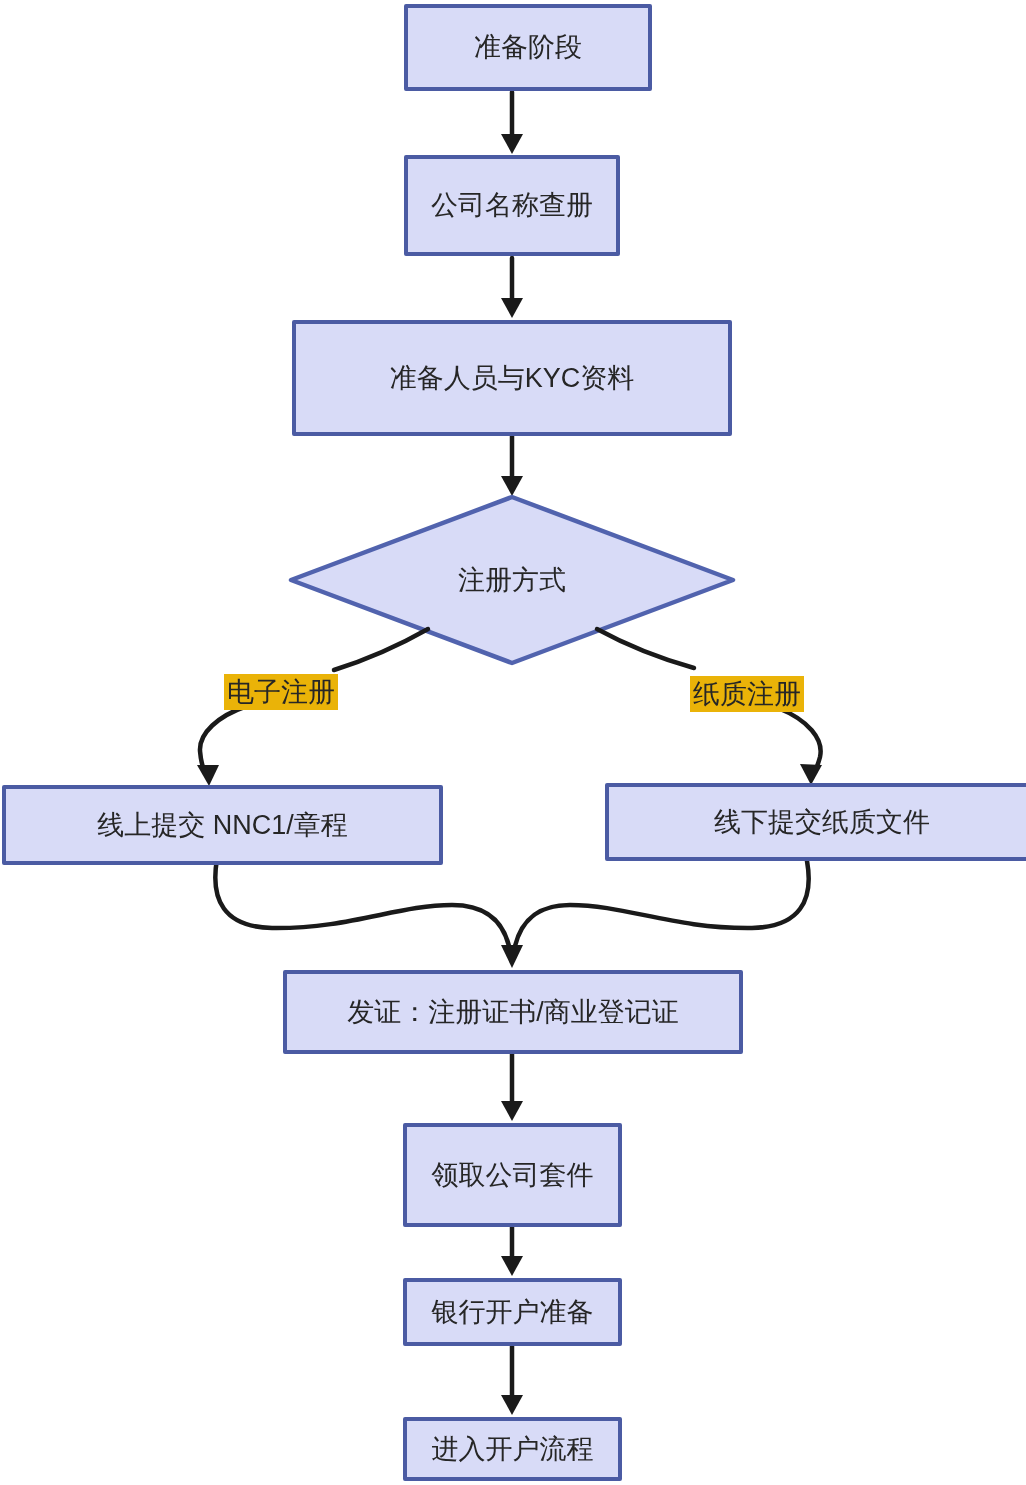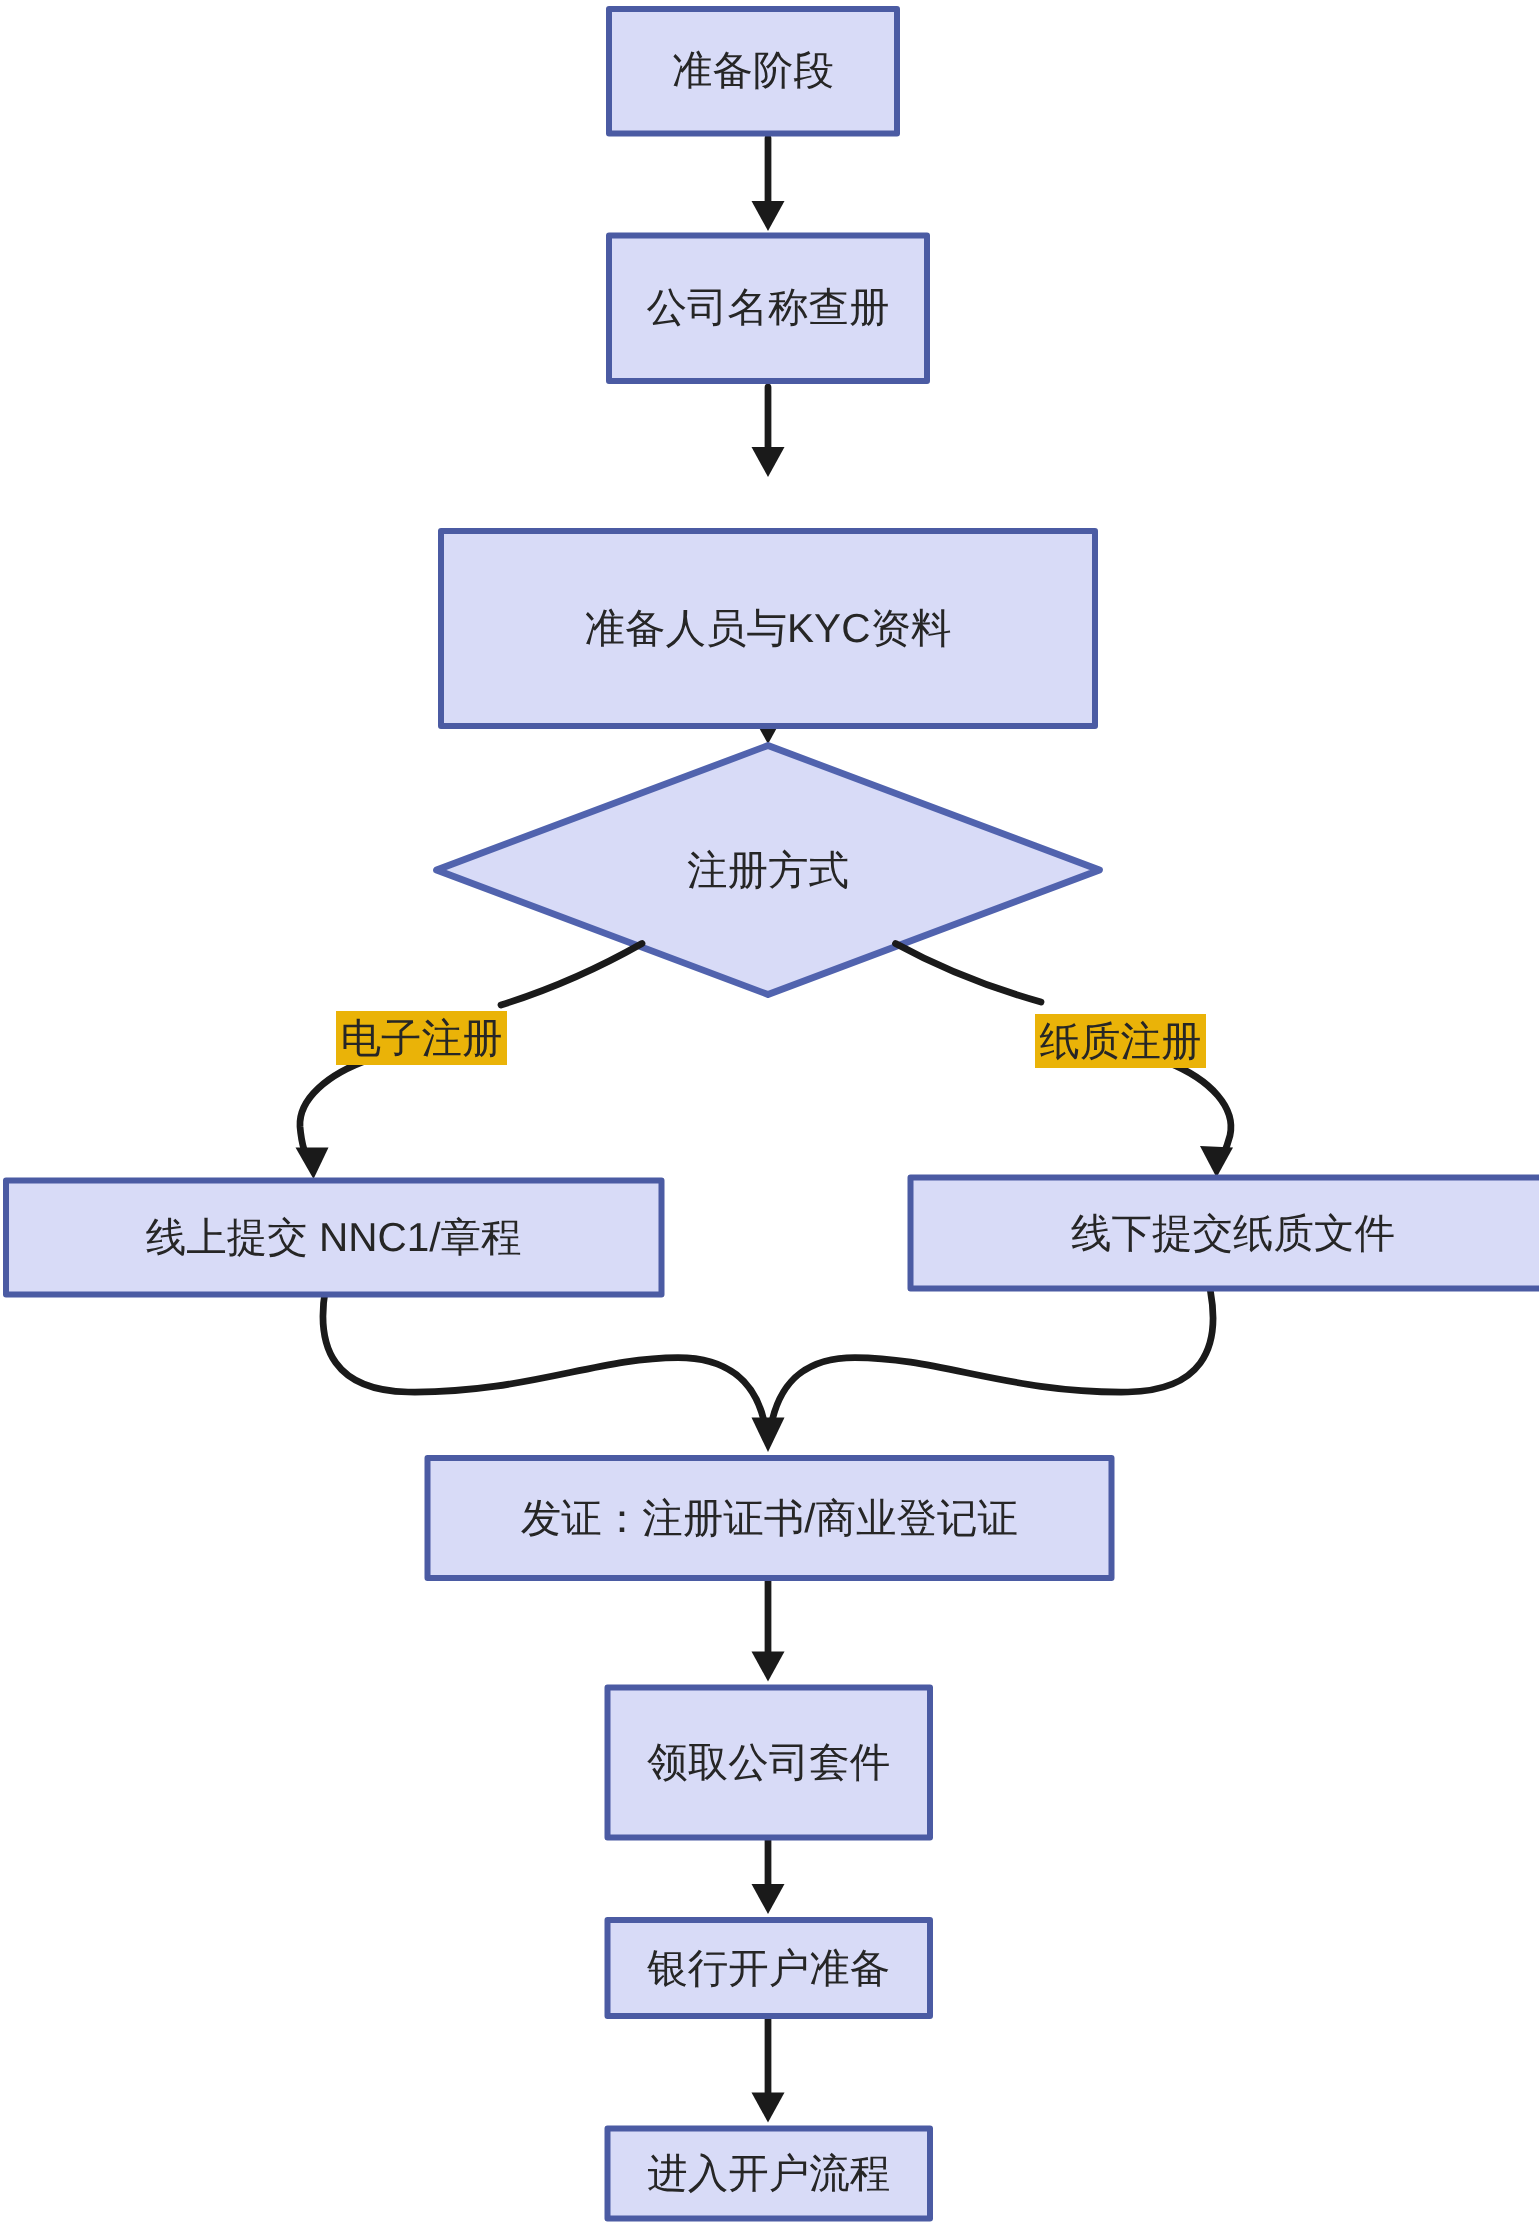--- a/index.html
+++ b/index.html
@@ -109,29 +109,29 @@
     <path class="edge" d="M 512,1054 L 512,1107"></path>
     <polygon class="arrowhead" points="512,1121 501,1101 523,1101"></polygon>
 
     <path class="edge" d="M 512,1208 L 512,1262"></path>
     <polygon class="arrowhead" points="512,1276 501,1256 523,1256"></polygon>
 
     <path class="edge" d="M 512,1346 L 512,1401"></path>
     <polygon class="arrowhead" points="512,1415 501,1395 523,1395"></polygon>
   </svg>
 
-  <div class="node" style="left:404px; top:4px; width:196px; height:87px;justify-content:center;">
+  <div class="node" style="left:404px; top:4px; width:248px; height:87px;justify-content:center;">
     <span>准备阶段</span>
   </div>
 
   <div class="node" style="left:404px; top:155px; width:216px; height:101px;">
     <span>公司名称查册</span>
   </div>
 
-  <div class="node" style="left:292px; top:320px; width:440px; height:134px;margin-top:32px;">
+  <div class="node" style="left:292px; top:320px; width:440px; height:116px;">
     <span>准备人员与KYC资料</span>
   </div>
 
   <div class="decision-label" style="left:402px; top:560px; width:220px; height:40px;">
     <span>注册方式</span>
   </div>
 
   <div class="edge-label" style="left:224px; top:674px;">
     <span>电子注册</span>
   </div>

